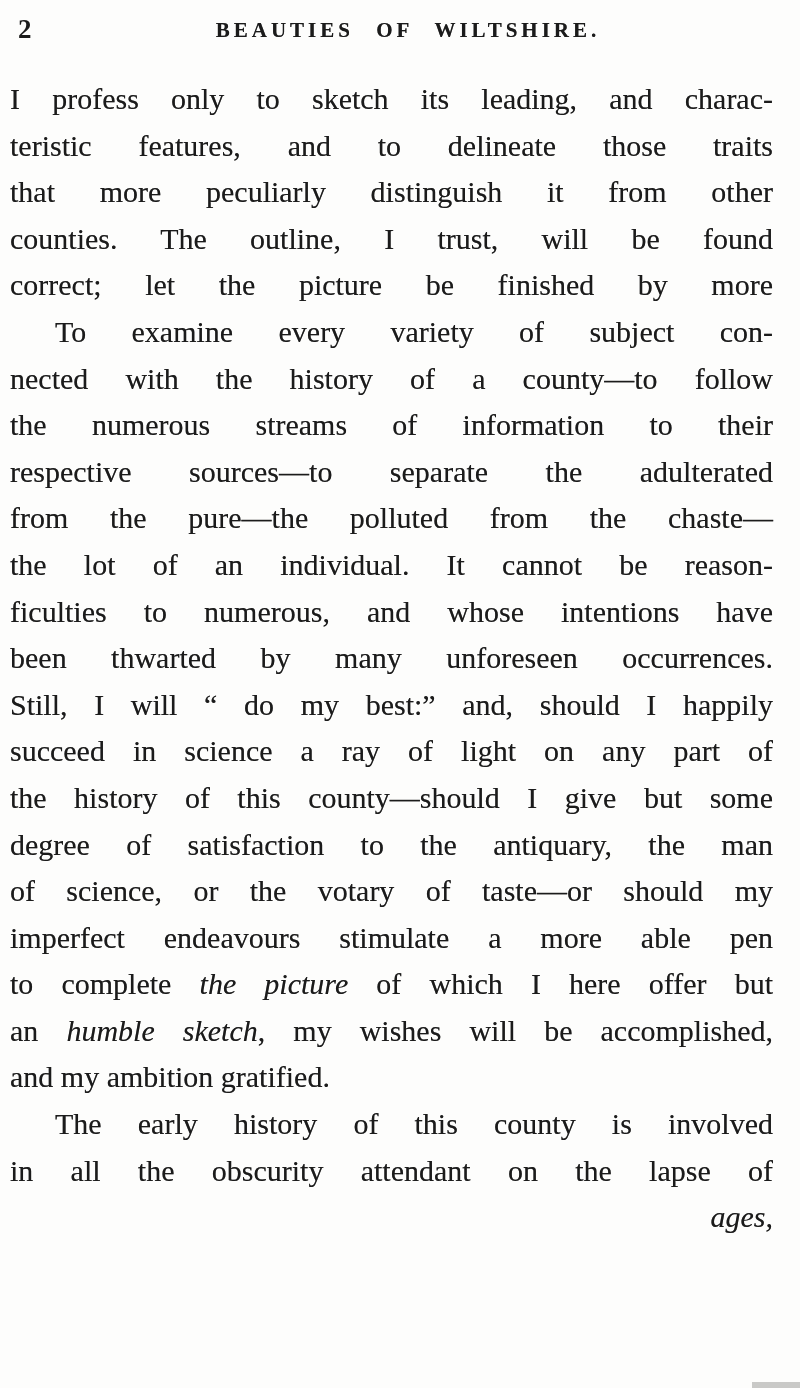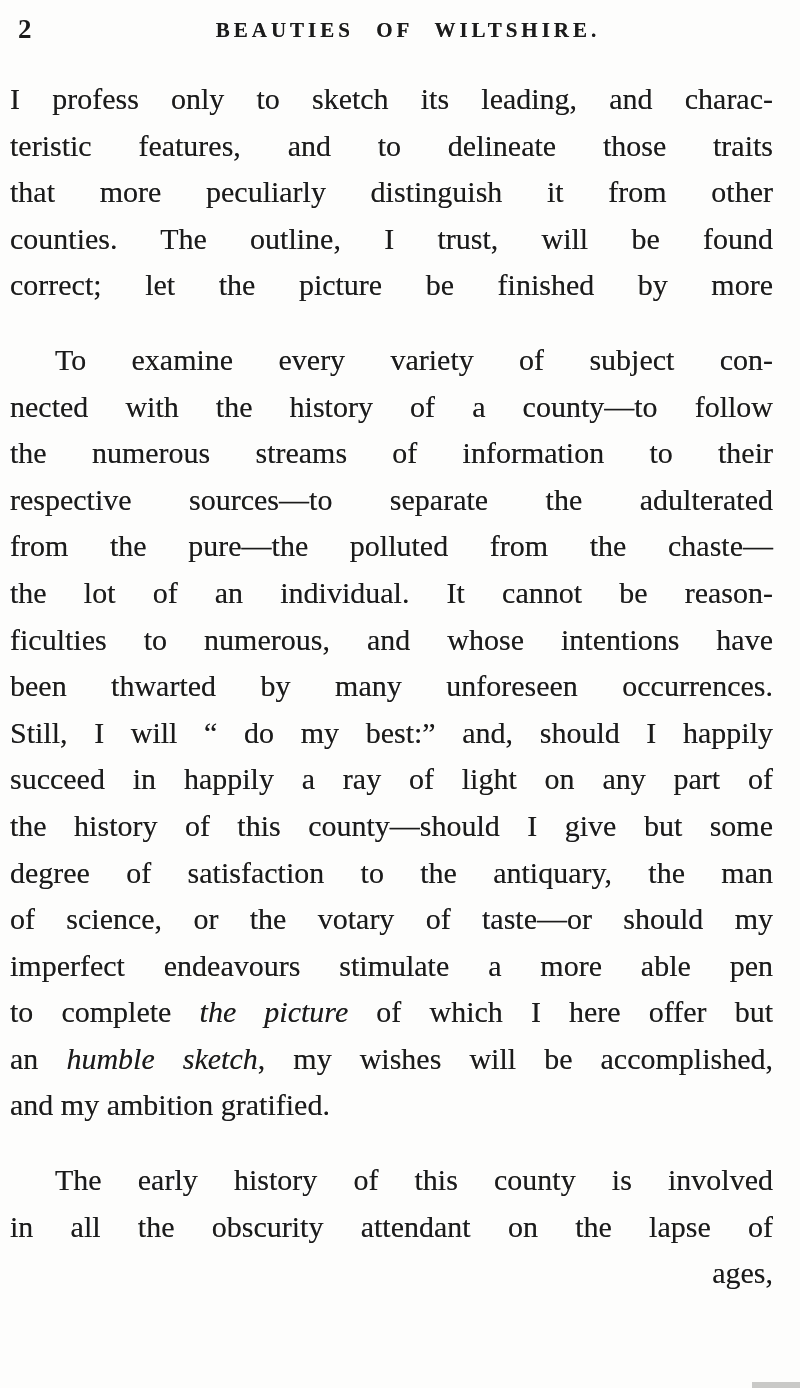--- a/index.html
+++ b/index.html
@@ -50,27 +50,28 @@
     font-size: 30px;
     line-height: 46.6px;
     height: 46.6px;
     white-space: normal;
     text-shadow: 0 0 0.5px rgba(0,0,0,0.5);
   }
   .line.j {
     text-align: justify;
     text-align-last: justify;
   }
-  .line.ind { padding-left: 45px; margin-top: 28px; }
+  .line.ind { padding-left: 45px; }
   .catchword-line {
     font-size: 30px;
     line-height: 46.6px;
     height: 46.6px;
     text-align: right;
     text-shadow: 0 0 0.5px rgba(0,0,0,0.5);
+    font-style: italic;
   }
   .scan-artifact {
     position: absolute;
     right: 0;
     bottom: 0;
     width: 48px;
     height: 6px;
     background: #c9c9c7;
   }
 </style>
@@ -93,21 +94,21 @@
       <div class="line j"><span>correct; let the picture be finished by more</span></div>
       <div class="line j ind"><span>To examine every variety of subject con-</span></div>
       <div class="line j"><span>nected with the history of a county—to follow</span></div>
       <div class="line j"><span>the numerous streams of information to their</span></div>
       <div class="line j"><span>respective sources—to separate the adulterated</span></div>
       <div class="line j"><span>from the pure—the polluted from the chaste—</span></div>
       <div class="line j"><span>the lot of an individual. It cannot be reason-</span></div>
       <div class="line j"><span>ficulties to numerous, and whose intentions have</span></div>
       <div class="line j"><span>been thwarted by many unforeseen occurrences.</span></div>
       <div class="line j"><span>Still, I will “ do my best:” and, should I happily</span></div>
-      <div class="line j"><span>succeed in happily a ray of light on any part of</span></div>
+      <div class="line j"><span>succeed in science a ray of light on any part of</span></div>
       <div class="line j"><span>the history of this county—should I give but some</span></div>
       <div class="line j"><span>degree of satisfaction to the antiquary, the man</span></div>
       <div class="line j"><span>of science, or the votary of taste—or should my</span></div>
       <div class="line j"><span>imperfect endeavours stimulate a more able pen</span></div>
       <div class="line j"><span>to complete </span><i>the picture</i><span> of which I here offer but</span></div>
       <div class="line j"><span>an </span><i>humble sketch</i><span>, my wishes will be accomplished,</span></div>
       <div class="line"><span>and my ambition gratified.</span></div>
       <div class="line j ind"><span>The early history of this county is involved</span></div>
       <div class="line j"><span>in all the obscurity attendant on the lapse of</span></div>
       <div class="catchword-line">ages,</div>

